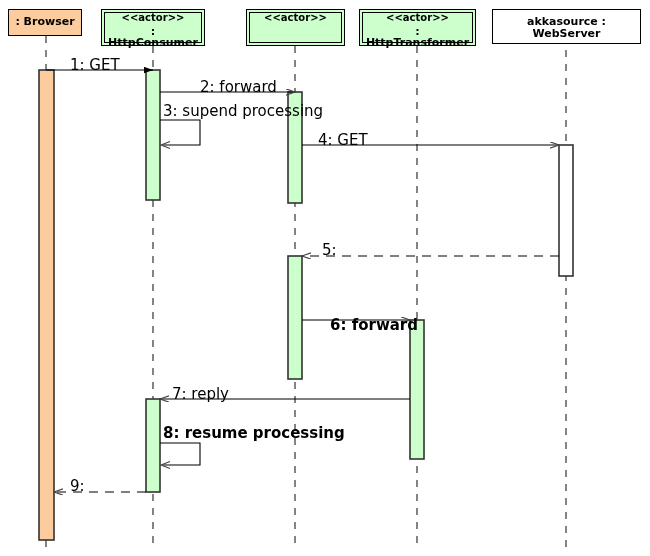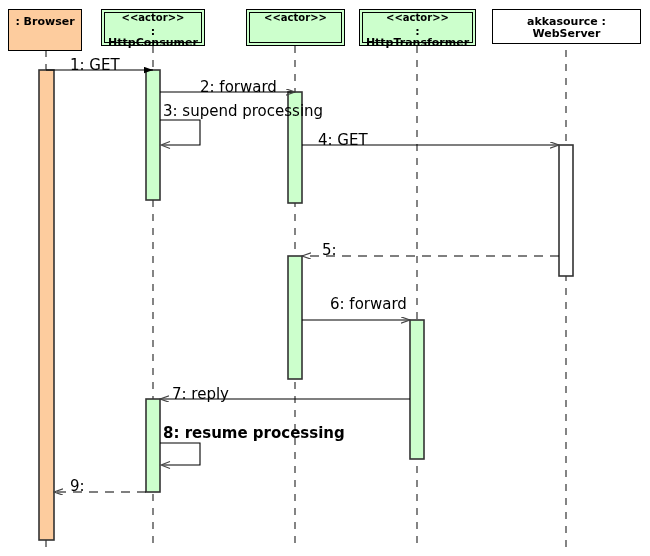--- a/index.html
+++ b/index.html
@@ -94,21 +94,21 @@
         <line x1="302" y1="320" x2="410" y2="320" stroke="#000" stroke-width="1.1" marker-end="url(#ah-open)"></line>
         <line x1="410" y1="399" x2="160" y2="399" stroke="#000" stroke-width="1.1" marker-end="url(#ah-open)"></line>
         <g>
           <path d="M160,443 L200,443 L200,465 L162,465" fill="none" stroke="#000" stroke-width="1.1"></path>
           <path d="M170,461.6 L161,465 L170,468.4" fill="none" stroke="#444" stroke-width="1.1"></path>
         </g>
         <line x1="146" y1="492" x2="54" y2="492" stroke="#000" stroke-width="1.1" marker-end="url(#ah-open)" stroke-dasharray="9,7"></line>
       </g>
   </svg>
   <div id="heads-layer">
-      <div class="head browser single" style="left: 8px; top: 9px; width: 74px; height: 42px;">
+      <div class="head browser single" style="left: 8px; top: 9px; width: 74px; height: 27px;">
         <span class="nm">: Browser</span>
       </div>
       <div class="head " style="left: 101px; top: 9px; width: 104px; height: 37px;">
         <span class="inner"></span>
         <span class="stereo">&lt;&lt;actor&gt;&gt;</span>
         <span class="nm">: HttpConsumer</span>
       </div>
       <div class="head " style="left: 246px; top: 9px; width: 99px; height: 37px;">
         <span class="inner"></span>
         <span class="stereo">&lt;&lt;actor&gt;&gt;</span>
@@ -121,18 +121,18 @@
       <div class="head plain single" style="left: 492px; top: 9px; width: 149px; height: 35px;">
         <span class="nm">akkasource : WebServer</span>
       </div>
     </div>
   <div id="labels-layer">
       <div class="msg-label" style="left: 70px; top: 58px;">1: GET</div>
       <div class="msg-label" style="left: 200px; top: 80px;">2: forward</div>
       <div class="msg-label" style="left: 163px; top: 104px;">3: supend processing</div>
       <div class="msg-label" style="left: 318px; top: 133px;">4: GET</div>
       <div class="msg-label" style="left: 322px; top: 243px;">5:</div>
-      <div class="msg-label" style="left: 330px; top: 297px;">6: forward</div>
+      <div class="msg-label" style="left: 330px; top: 318px; font-weight: bold;">6: forward</div>
       <div class="msg-label" style="left: 172px; top: 387px;">7: reply</div>
       <div class="msg-label" style="left: 163px; top: 426px; font-weight: bold;">8: resume processing</div>
       <div class="msg-label" style="left: 70px; top: 479px;">9:</div>
     </div>
 </div>
 
 </body></html>

